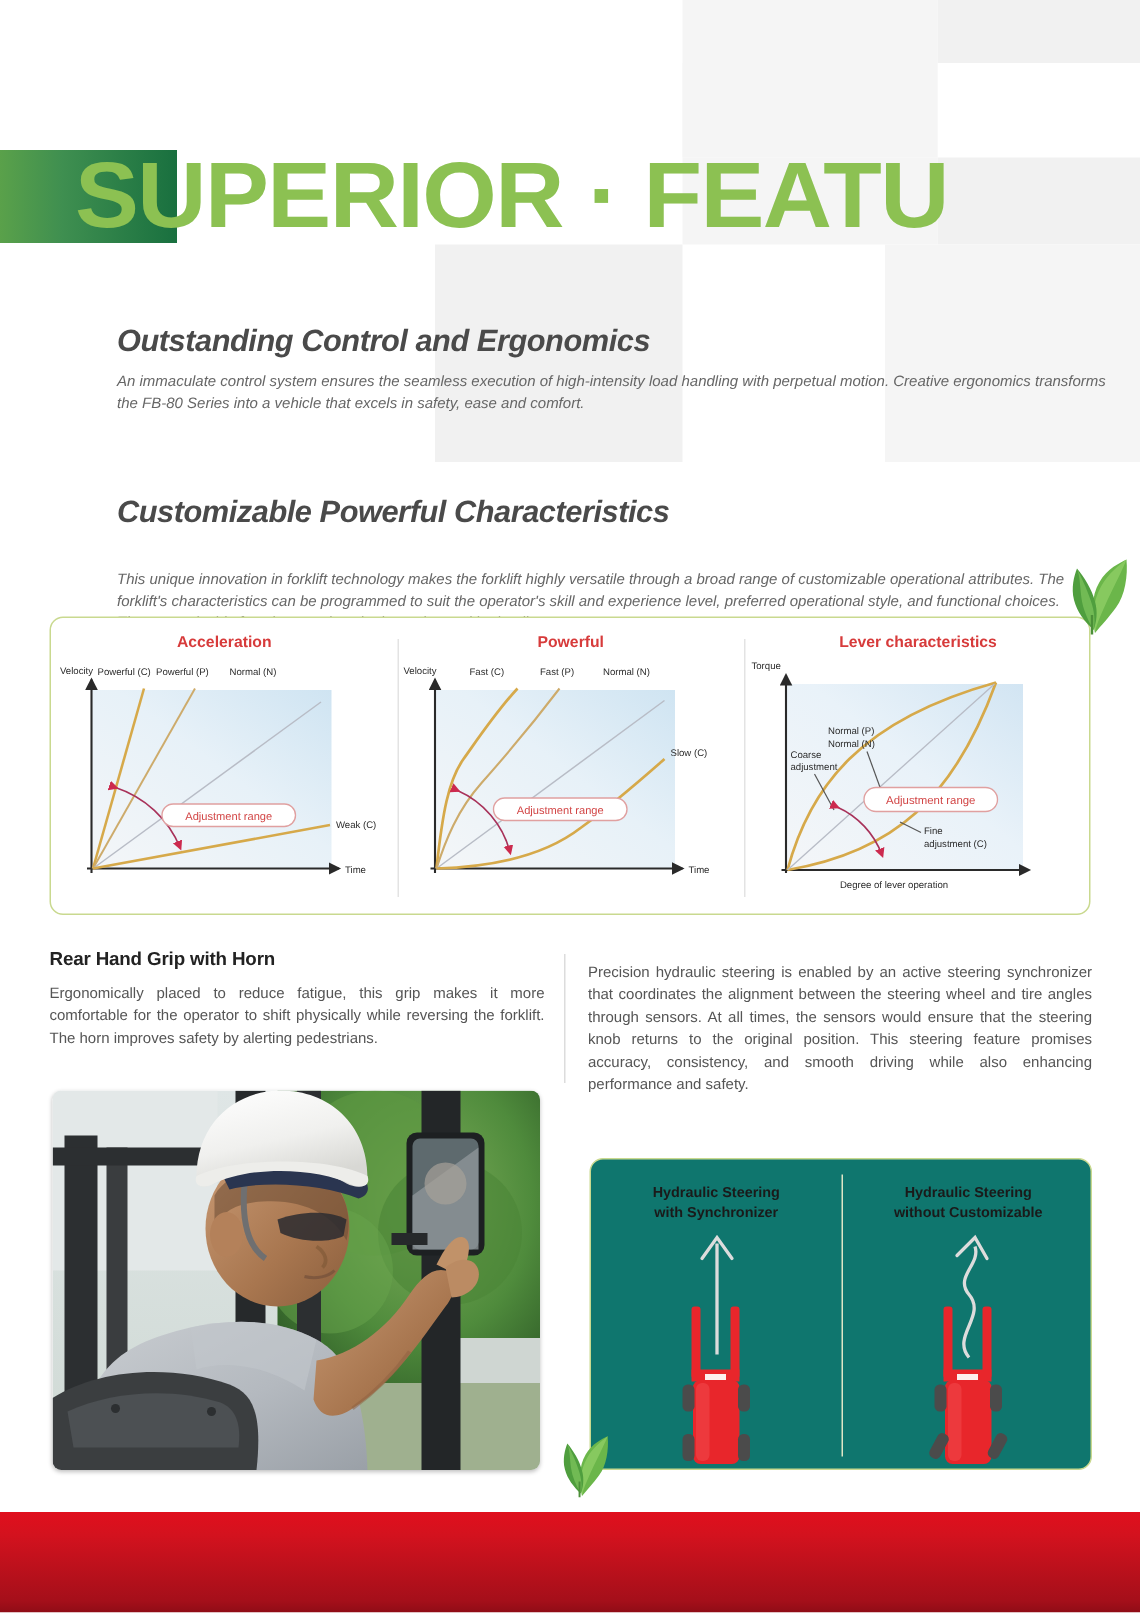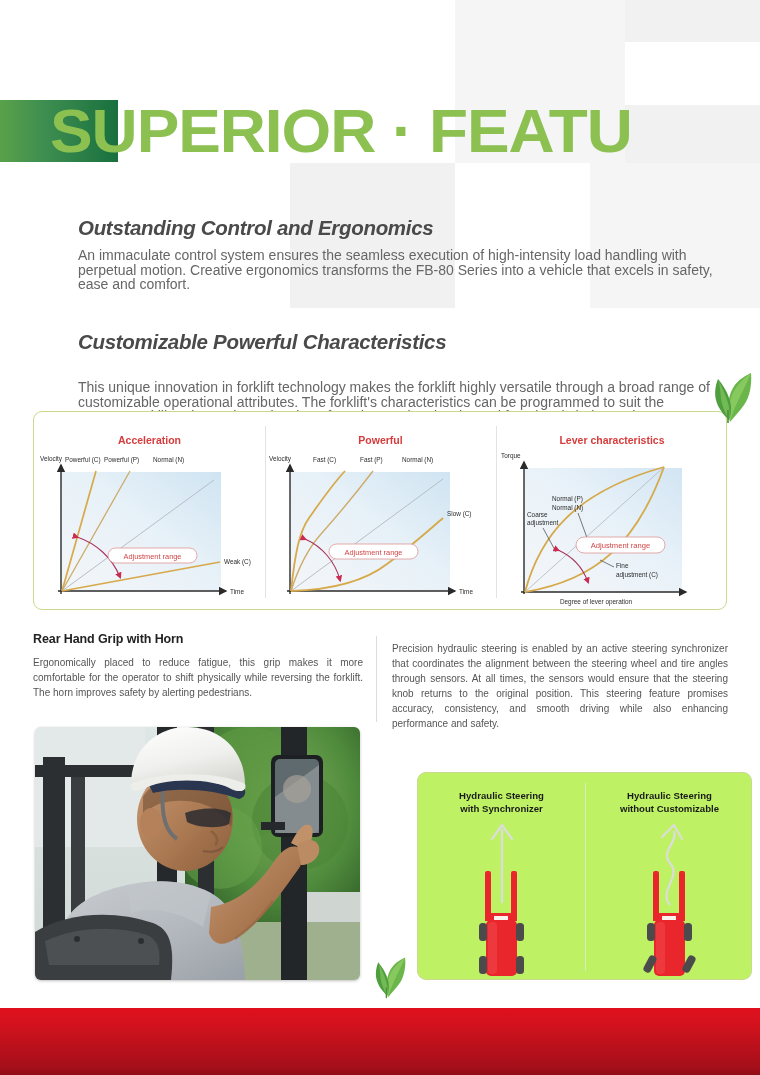--- a/index.html
+++ b/index.html
@@ -30,36 +30,36 @@
     white-space:nowrap; line-height:78px;
     transform:scaleX(1.03); transform-origin:left top;
   }
 
   
   .content { position:absolute; inset:0; z-index:3;border-radius:30px; }
   .sec-head {
     font-style:italic; font-weight:bold; color:#4a4a4a;
     font-size:20.5px; letter-spacing:-0.3px;
   }
-  .sec-body { font-size:14px; color:#666; line-height:14.5px; }
+  .sec-body { font-size:10px; color:#666; line-height:14.5px;font-style:italic; }
 
   #h1-block { position:absolute; left:78px; top:216px; width:660px; }
   #h1-block .sec-body { margin-top:8px; }
   #h2-block { position:absolute; left:78px; top:330px; width:640px; }
   #h2-block .sec-body { margin-top:26px; }
 
   
   .leaf { position:absolute; }
 
   
   .charts-box {
     position:absolute; left:33px; top:411px; width:694px; height:199px;
     border:1.3px solid #c9d98f; border-radius:9px; background:#fff; z-index:3;
   }
-  .chart { position:absolute; top:12px; height:199px; }
+  .chart { position:absolute; top:0; height:199px; }
   .chart-title {
     position:absolute; top:10px; width:100%; text-align:center;
     font-size:10.5px; font-weight:bold; color:#d73b3b;
   }
   .chart svg { position:absolute; left:0; top:0; }
   .divider { position:absolute; top:14px; width:1px; height:172px; background:#e3e3e3; }
 
   
   .col-left { position:absolute; left:33px; top:632px; width:330px; z-index:3; }
   .col-right { position:absolute; left:392px; top:632px; width:336px; z-index:3; }
@@ -71,21 +71,21 @@
   
   .photo {
     position:absolute; left:35px; top:727px; width:325px; height:253px;
     border-radius:6px; overflow:hidden; z-index:3;
     box-shadow:0 1px 3px rgba(0,0,0,.25);
   }
 
   
   .steer-box {
     position:absolute; left:393px; top:772px; width:335px; height:208px;
-    border:1.3px solid #c9d98f; border-radius:9px; background:#bef264; z-index:3;margin-left:24px;
+    border:1.3px solid #c9d98f; border-radius:9px; background:#0f766e; z-index:3;
   }
   .steer-half { position:absolute; top:0; width:167px; height:208px; }
   .steer-half.right { left:168px; }
   .steer-rule { position:absolute; left:167px; top:10px; width:1px; height:188px; background:#dfe6c6; }
   .steer-cap {
     position:absolute; top:16px; width:100%; text-align:center;
     font-size:9.6px; font-weight:bold; color:#1a1a1a; line-height:13px;
   }
 
   

